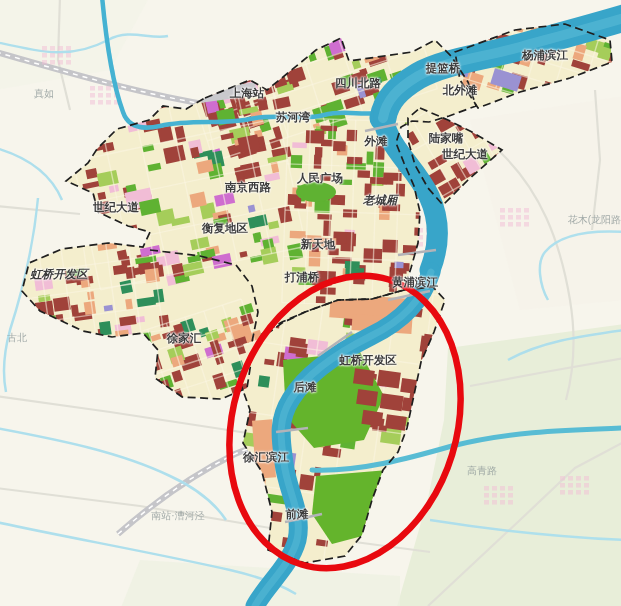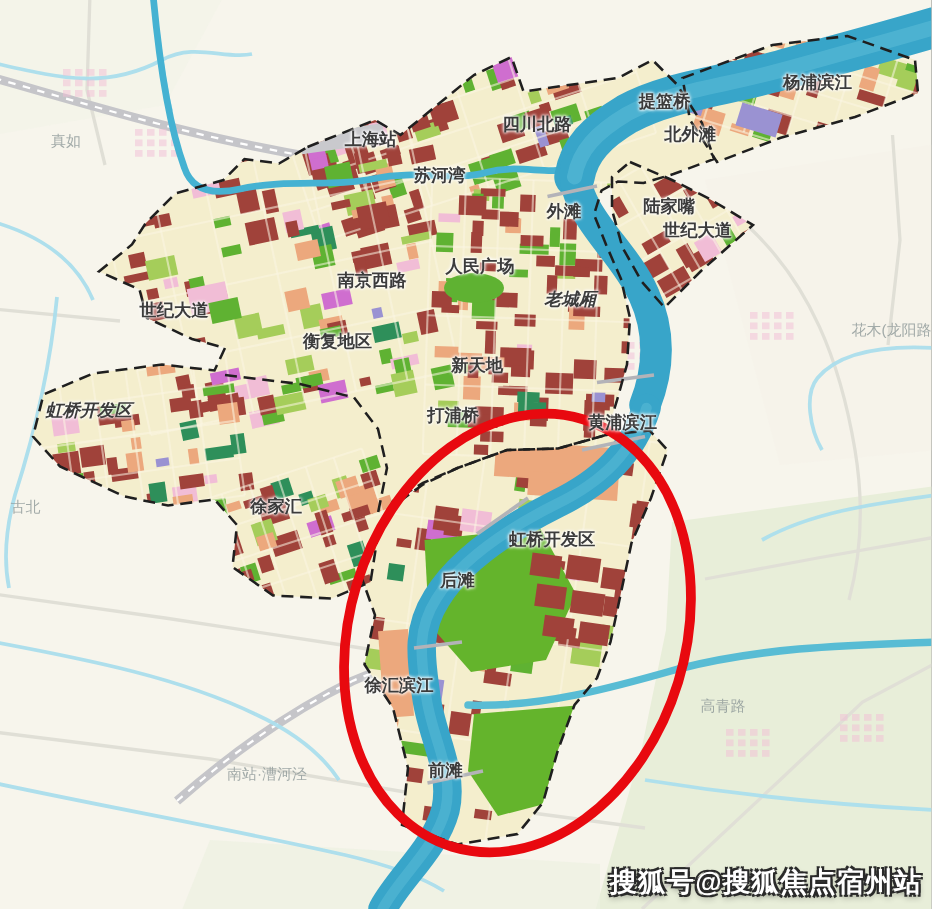--- a/index.html
+++ b/index.html
@@ -843,14 +843,13 @@
       <div class="lbl" style="left: 368px; top: 360px;">虹桥开发区</div>
       <div class="lbl" style="left: 305px; top: 387px;">后滩</div>
       <div class="lbl" style="left: 266px; top: 457px;">徐汇滨江</div>
       <div class="lbl" style="left: 297px; top: 514px;">前滩</div>
       <div class="lbl faint" style="left: 44px; top: 94px; text-align: center;">真如</div>
       <div class="lbl faint" style="left: 17px; top: 338px;">古北</div>
       <div class="lbl faint" style="left: 482px; top: 471px;">高青路</div>
       <div class="lbl faint" style="left: 596px; top: 220px;">花木(龙阳路)</div>
       <div class="lbl faint" style="left: 178px; top: 516px;">南站·漕河泾</div>
     </div>
-  <div id="watermark">搜狐号@搜狐焦点宿州站</div>
 </div>
 
 </body></html>

